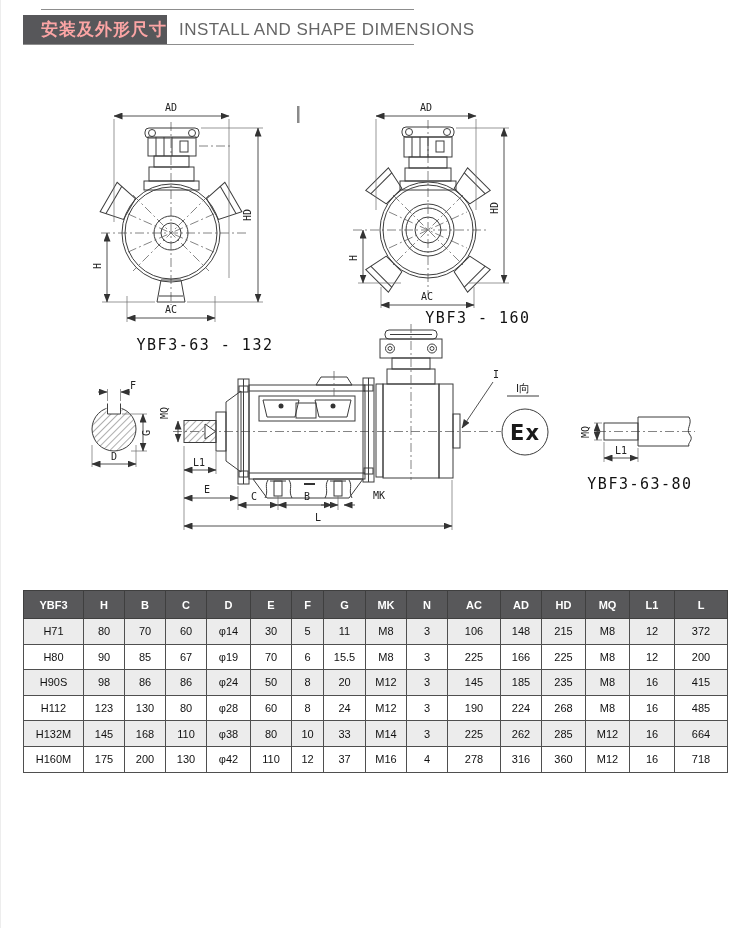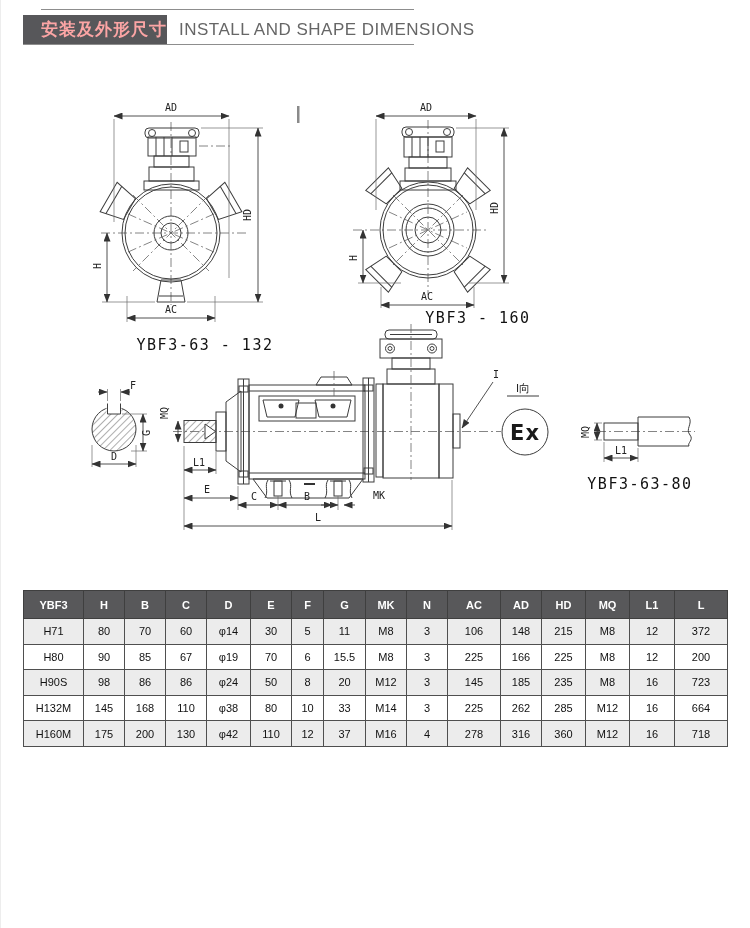--- a/index.html
+++ b/index.html
@@ -377,21 +377,39 @@
             <td>50</td>
             <td>8</td>
             <td>20</td>
             <td>M12</td>
             <td>3</td>
             <td>145</td>
             <td>185</td>
             <td>235</td>
             <td>M8</td>
             <td>16</td>
-            <td>723</td>
+            <td>415</td>
+          </tr>
+          <tr>
+            <td>H112</td>
+            <td>123</td>
+            <td>130</td>
+            <td>80</td>
+            <td>φ28</td>
+            <td>60</td>
+            <td>8</td>
+            <td>24</td>
+            <td>M12</td>
+            <td>3</td>
+            <td>190</td>
+            <td>224</td>
+            <td>268</td>
+            <td>M8</td>
+            <td>16</td>
+            <td>485</td>
           </tr>
           <tr>
             <td>H132M</td>
             <td>145</td>
             <td>168</td>
             <td>110</td>
             <td>φ38</td>
             <td>80</td>
             <td>10</td>
             <td>33</td>

